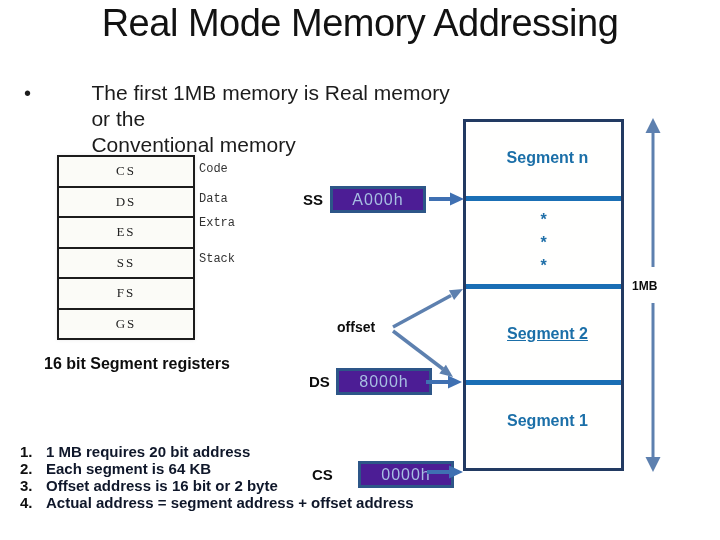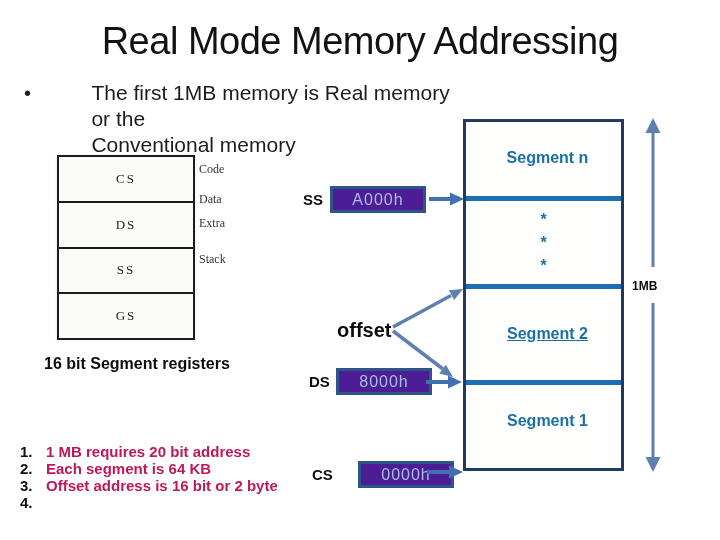--- a/index.html
+++ b/index.html
@@ -6,21 +6,21 @@
   body{
     width:720px;height:540px;position:relative;overflow:hidden;
     background:#ffffff;
     font-family:"Liberation Sans",sans-serif;
     color:#161616;
   }
   .abs{position:absolute;}
 
   
   .slide-title{
-    left:0;top:20px;width:720px;text-align:center;
+    left:0;top:2px;width:720px;text-align:center;
     font-size:38px;font-weight:400;letter-spacing:-0.5px;color:#121212;
   }
   .bullet-row{left:24px;top:80px;width:444px;display:flex;}
   .bullet-char{font-size:20px;line-height:26px;width:26px;color:#1c1c1c;}
   .bullet-text{font-size:21px;line-height:26px;color:#1c1c1c;margin-left:44px;}
   .bullet-text span{display:block;}
 
   
   .reg-figure{
     left:57px;top:155px;width:134px;height:181px;
@@ -28,42 +28,42 @@
     display:flex;flex-direction:column;
     box-shadow:0 0 4px rgba(0,0,0,0.08);
   }
   .reg-row{
     flex:1;display:flex;align-items:center;justify-content:center;
     border-bottom:2px solid #1c1c1c;
     font-family:"Liberation Serif",serif;font-size:13px;letter-spacing:2px;color:#222;
   }
   .reg-row:last-child{border-bottom:none;}
   .reg-type{
-    font-family:Liberation Serif, serif;font-size:12px;color:#333;
+    font-family:Liberation Mono, monospace;font-size:12px;color:#333;
     left:199px;width:44px;
   }
   .reg-type.t0{top:162px;} .reg-type.t1{top:192px;}
   .reg-type.t2{top:216px;} .reg-type.t3{top:252px;}
   .reg-caption{left:44px;top:347px;font-size:16px;font-weight:bold;color:#0d0d0d;margin-top:8px;}
 
   
   .ptr-label{font-size:15px;font-weight:bold;color:#0c0c0c;}
   .ptr-box{
     width:90px;height:21px;
     background:#4c1d95;border:3px solid #2d5688;
     display:flex;align-items:center;justify-content:center;
     color:#a7bfe2;font-size:16px;letter-spacing:1px;
   }
   .ss-label{left:303px;top:191px;}
   .ss-box{left:330px;top:186px;}
   .ds-label{left:309px;top:373px;}
   .ds-box{left:336px;top:368px;}
   .cs-label{left:312px;top:466px;}
   .cs-box{left:337px;top:461px;margin-left:21px;}
-  .offset-label{left:337px;top:319px;font-size:20px;font-weight:bold;color:#0c0c0c;}
+  .offset-label{left:337px;top:319px;font-size:14px;font-weight:bold;color:#0c0c0c;}
 
   
   .memory-box{
     left:463px;top:119px;width:155px;height:346px;
     border:3px solid #223a62;background:#fffffe;
   }
   .mem-divider{left:0;width:100%;height:5px;background:#1a6fb5;}
   .d1{top:74px;} .d2{top:162px;} .d3{top:258px;}
   .seg-label{
     left:4px;width:100%;text-align:center;
@@ -74,41 +74,43 @@
     left:0;top:86px;width:100%;text-align:center;
     font-size:16px;font-weight:bold;color:#1f6fa8;line-height:23px;
   }
   .dots-col span{display:block;}
   .size-label{left:632px;top:279px;font-size:12px;font-weight:bold;color:#0b0b0b;}
 
   
   .notes{left:20px;top:443px;width:440px;}
   .note-row{display:flex;line-height:17px;}
   .note-num{width:26px;font-size:15px;font-weight:bold;color:#101010;}
-  .note-text{font-size:15px;font-weight:600;color:#be185d;white-space:nowrap;}
+  .note-text{font-size:15px;font-weight:600;color:#0f172a;white-space:nowrap;}
 
   .arrow-layer{left:0;top:0;width:720px;height:540px;pointer-events:none;}
 </style>
 </head>
 <body>
 
 <div class="abs slide-title">Real Mode Memory Addressing</div>
 
 <div class="abs bullet-row">
   <span class="bullet-char">•</span>
   <div class="bullet-text">
     <span>The first 1MB memory is Real memory or the</span>
     <span>Conventional memory</span>
   </div>
 </div>
 
 <div class="abs reg-figure">
   <div class="reg-row">CS</div>
   <div class="reg-row">DS</div>
+  <div class="reg-row">ES</div>
   <div class="reg-row">SS</div>
+  <div class="reg-row">FS</div>
   <div class="reg-row">GS</div>
 </div>
 <div class="abs reg-type t0">Code</div>
 <div class="abs reg-type t1">Data</div>
 <div class="abs reg-type t2">Extra</div>
 <div class="abs reg-type t3">Stack</div>
 <div class="abs reg-caption">16 bit Segment registers</div>
 
 <div class="abs ptr-label ss-label">SS</div>
 <div class="abs ptr-box ss-box">A000h</div>
@@ -179,14 +181,15 @@
   <div class="note-row">
     <span class="note-num">2.</span>
     <span class="note-text">Each segment is 64 KB</span>
   </div>
   <div class="note-row">
     <span class="note-num">3.</span>
     <span class="note-text">Offset address is 16 bit or 2 byte</span>
   </div>
   <div class="note-row">
     <span class="note-num">4.</span>
+    <span class="note-text">Actual address = segment address + offset address</span>
   </div>
 </div>
 
 </body></html>

